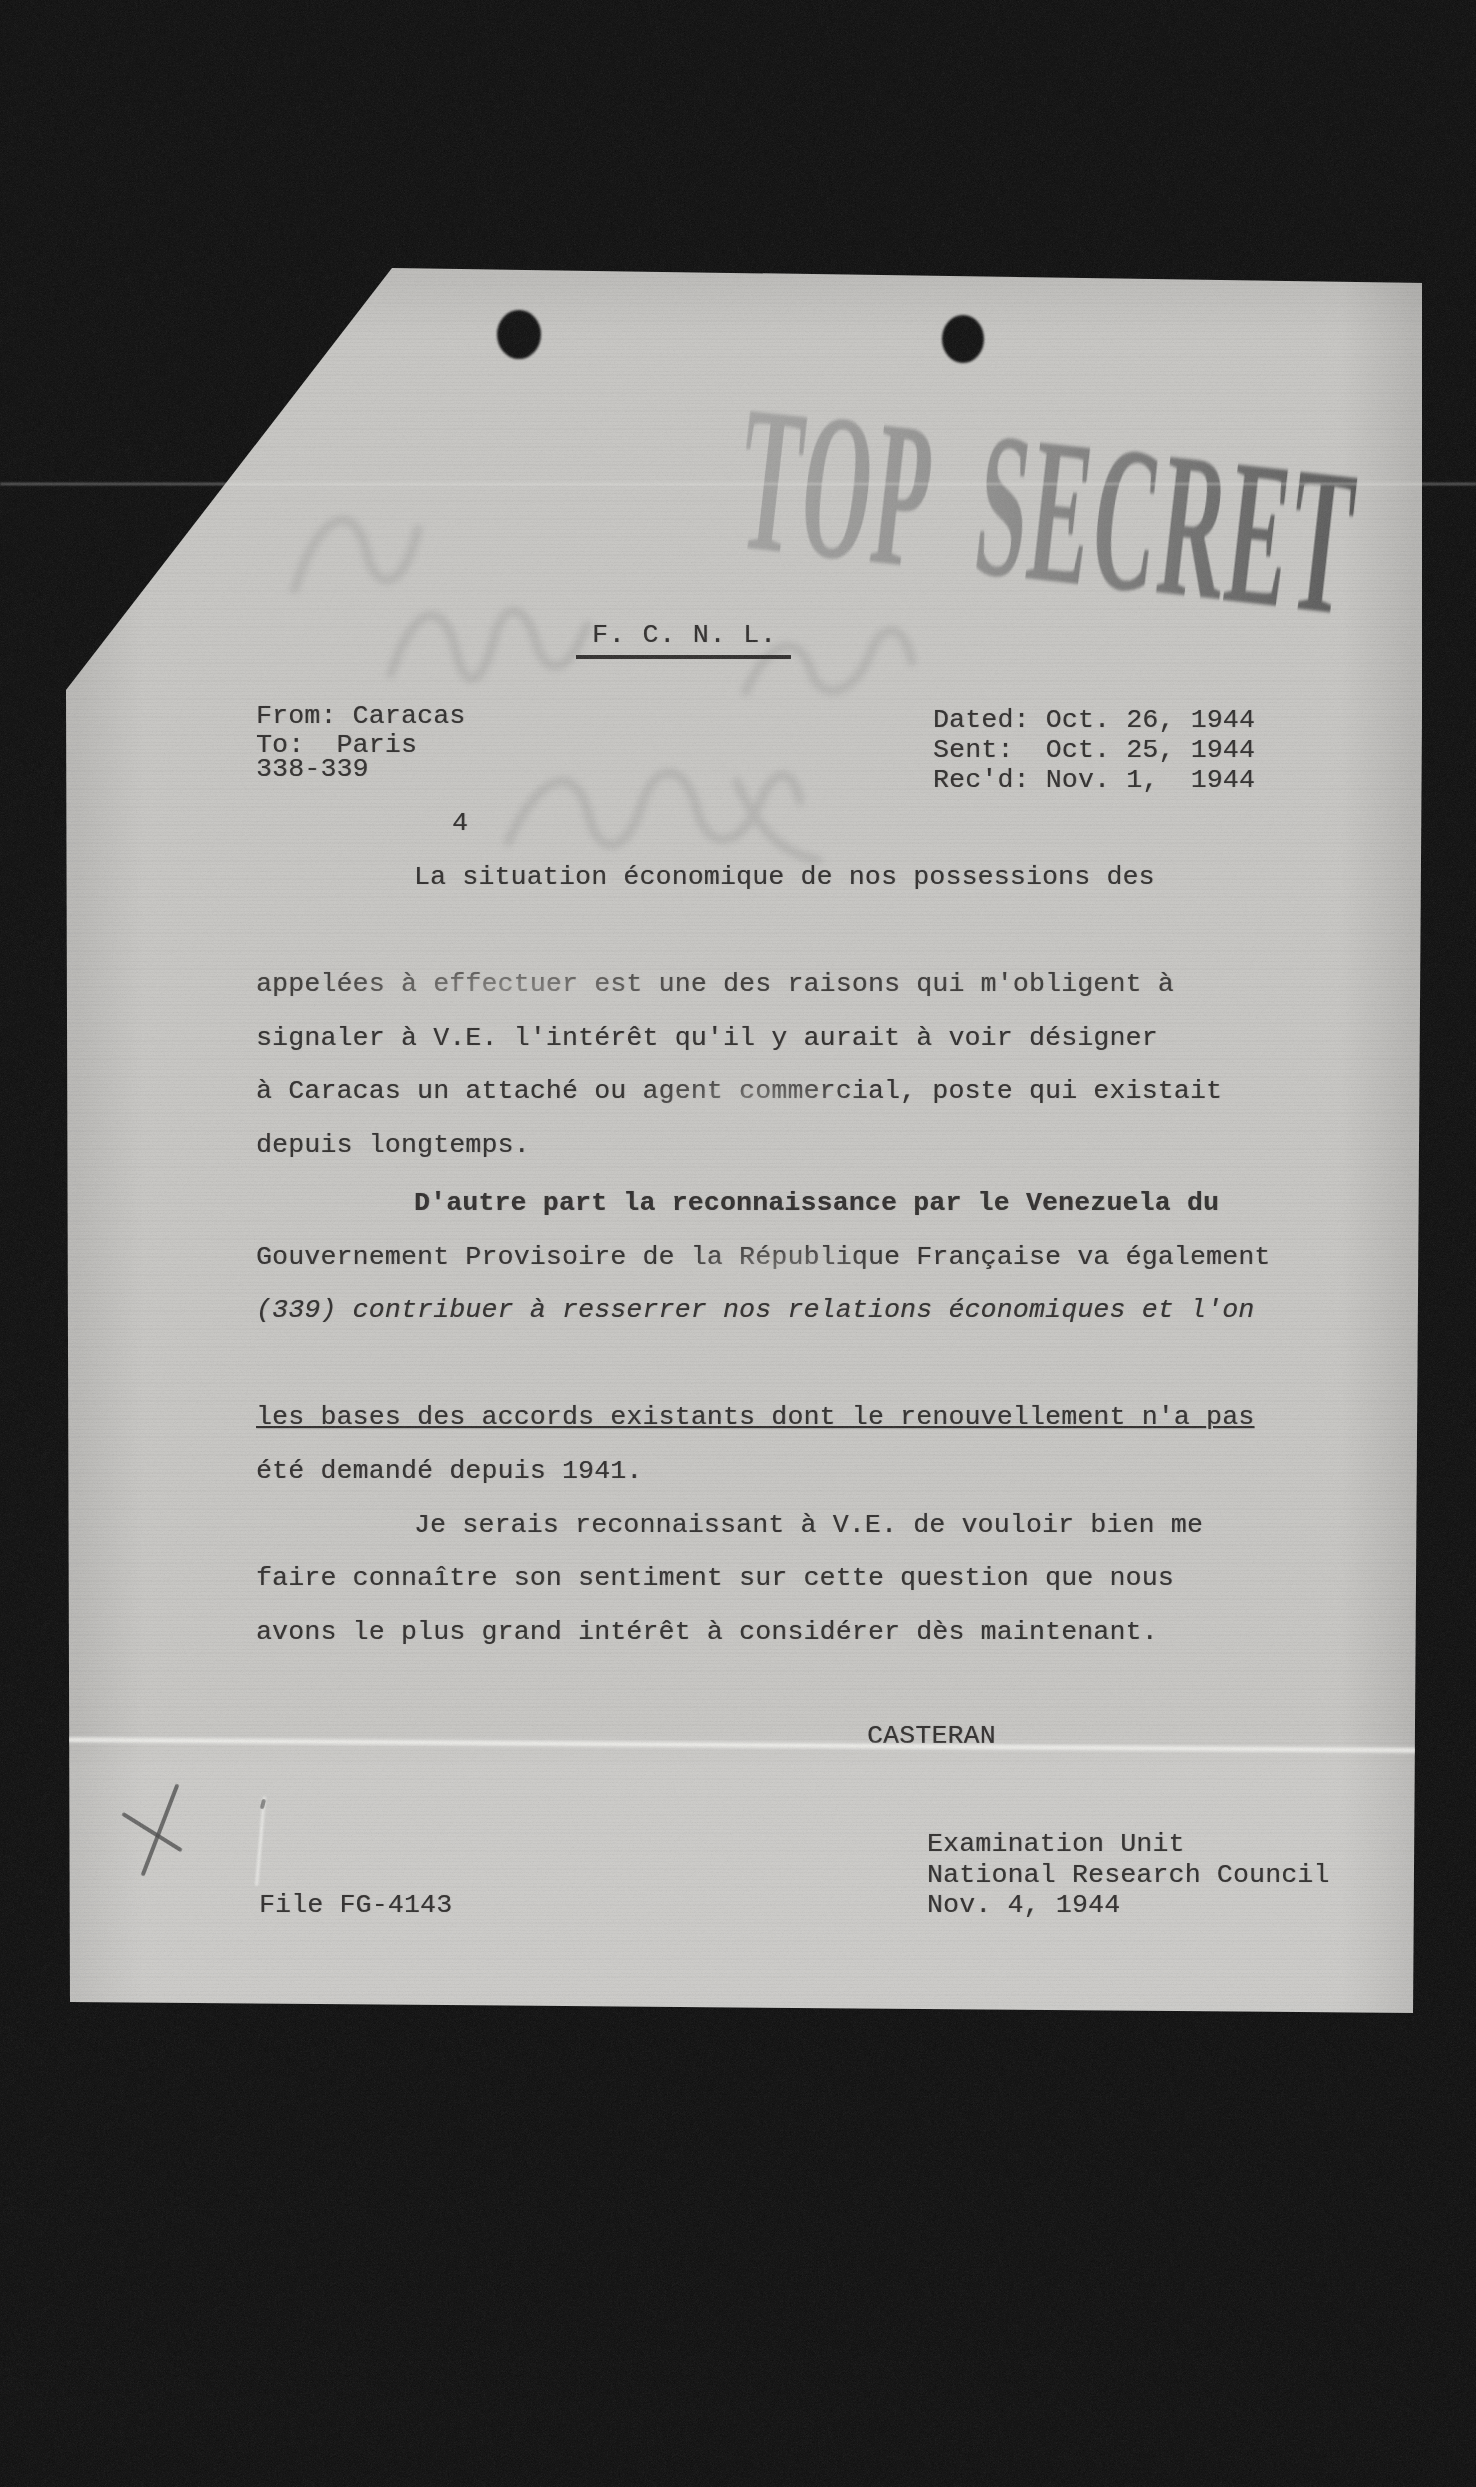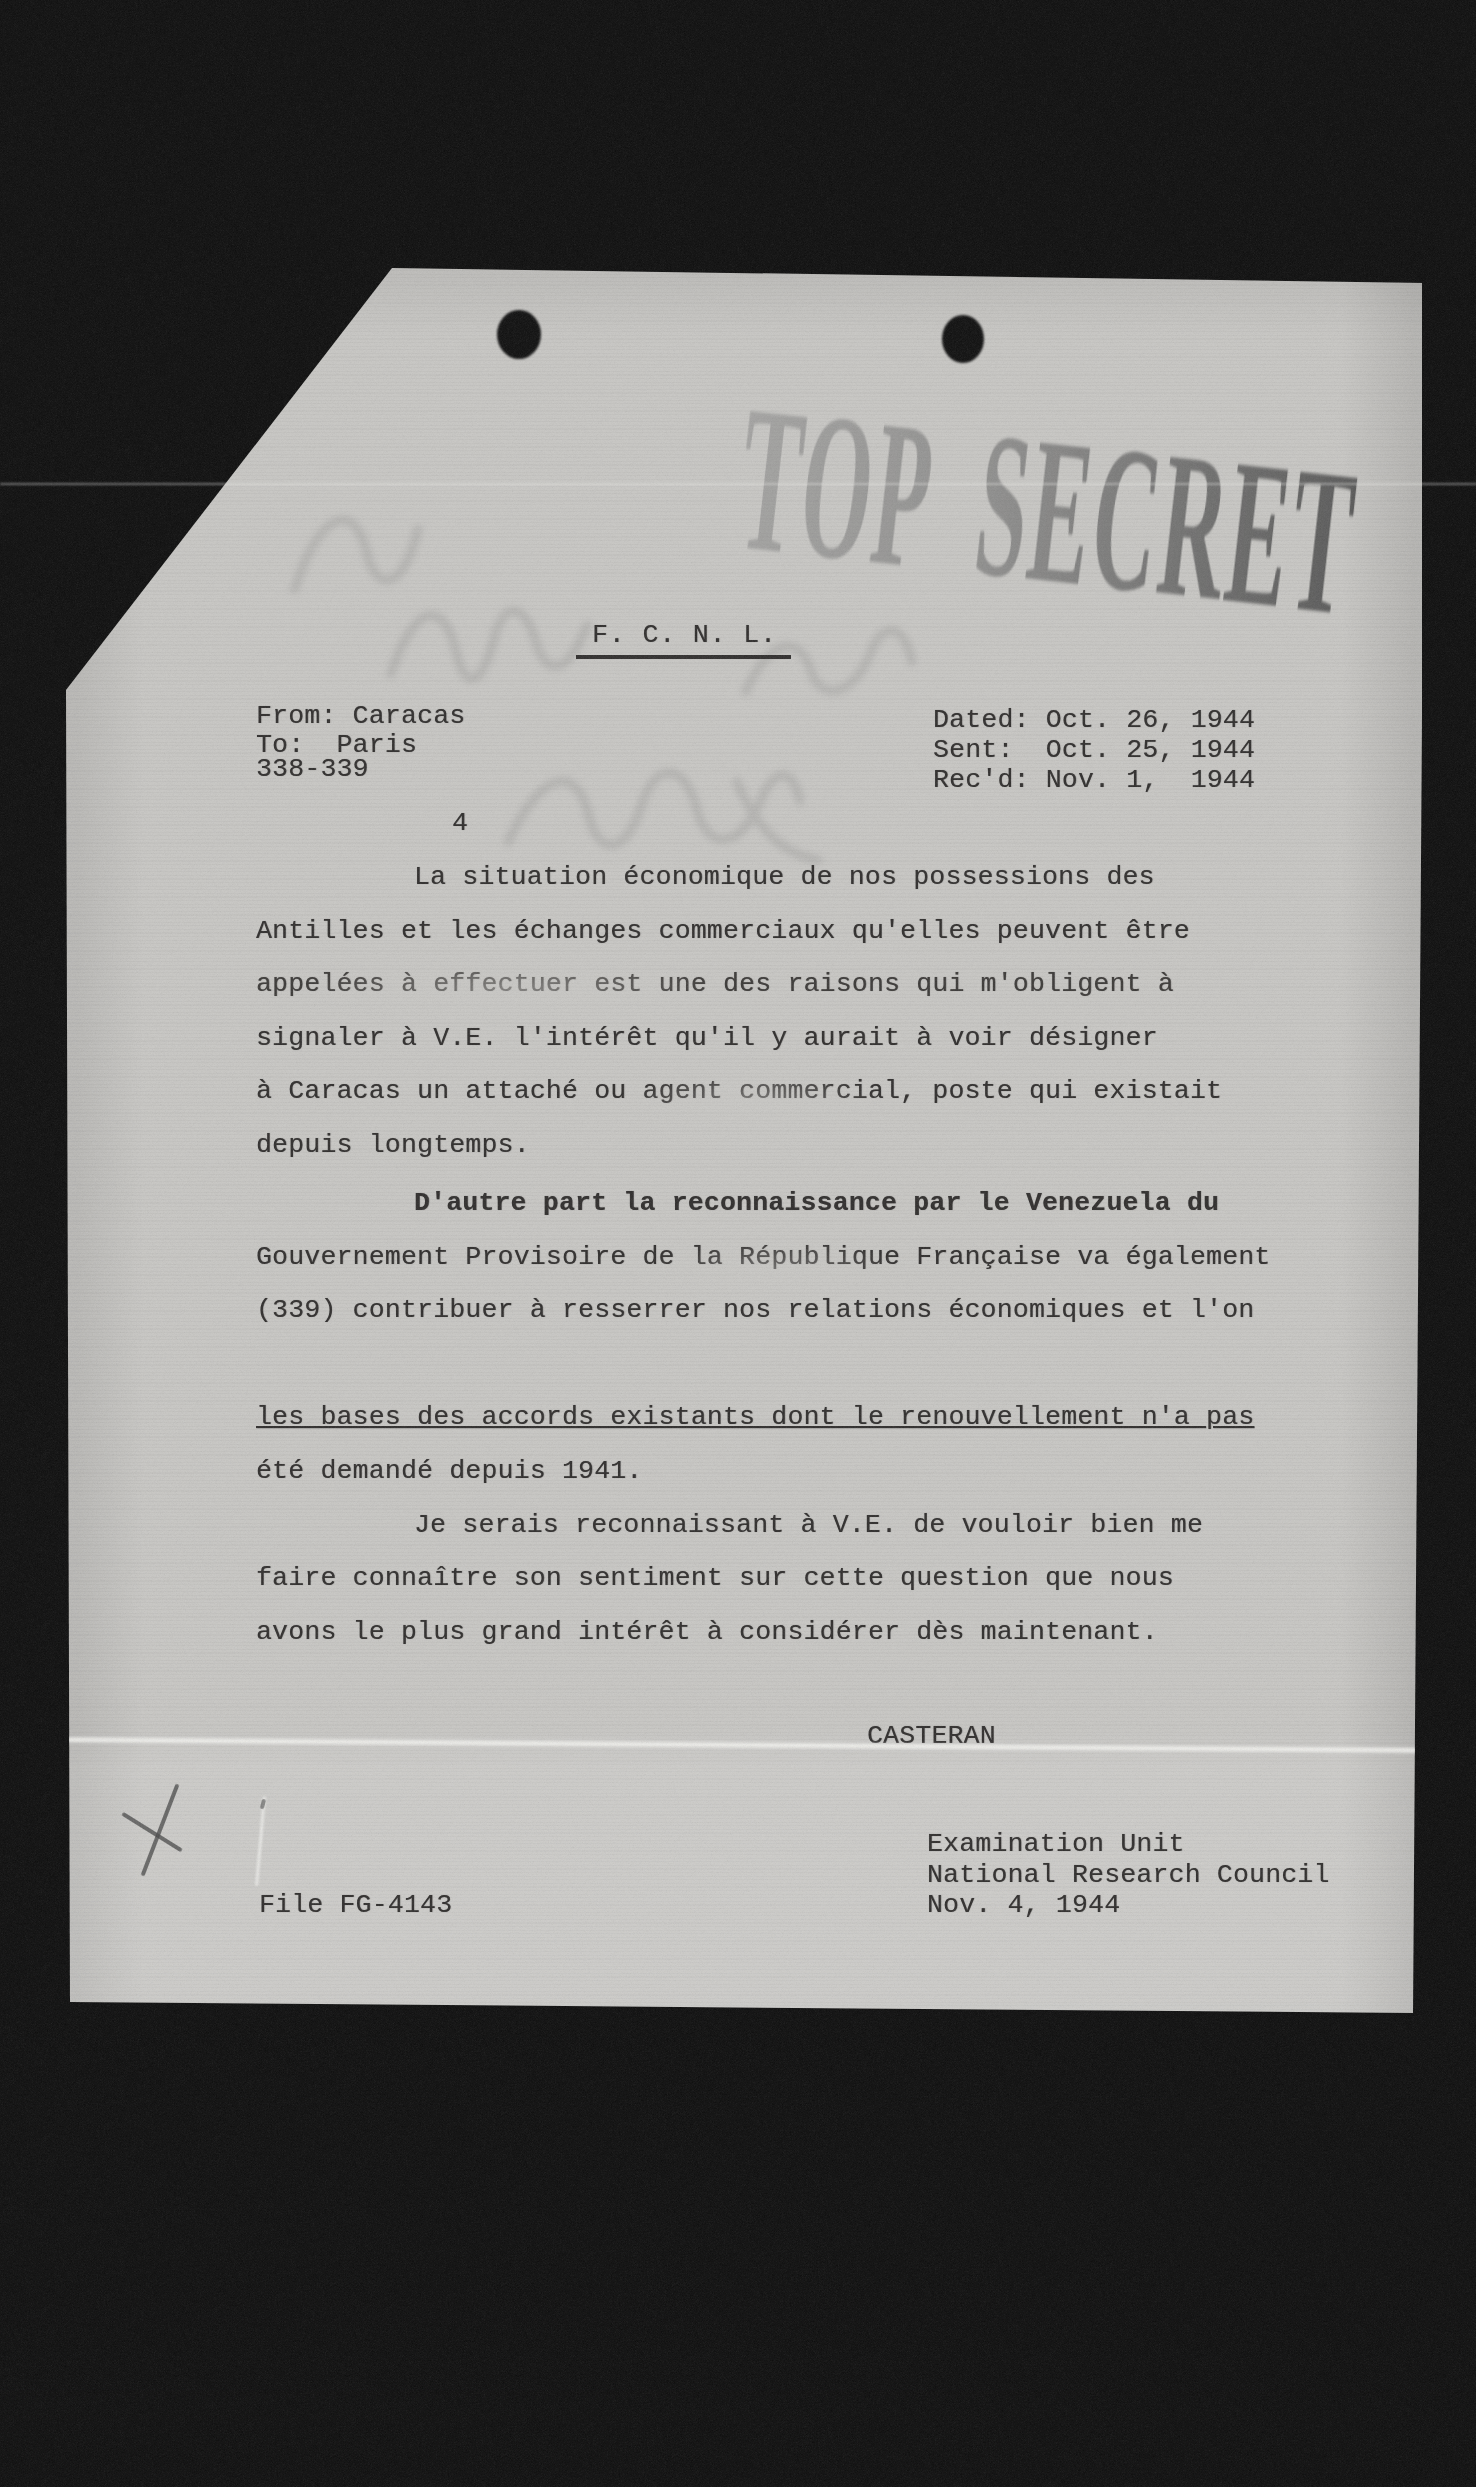--- a/index.html
+++ b/index.html
@@ -90,29 +90,28 @@
     <div class="tl" style="left:256px;top:732px;">To:  Paris</div>
     <div class="tl" style="left:256px;top:756px;">338-339</div>
 
     <div class="tl" style="left:933px;top:707px;">Dated: Oct. 26, 1944</div>
     <div class="tl" style="left:933px;top:737px;">Sent:  Oct. 25, 1944</div>
     <div class="tl" style="left:933px;top:767px;">Rec'd: Nov. 1,  1944</div>
 
     <div class="tl" style="left:452px;top:810px;">4</div>
 
     <div class="tl" style="left:414px;top:864px;">La situation économique de nos possessions des</div>
-    <div class="tl" style="left:256px;top:918px;">Antilles et les échanges commerciaux qu'elles peuvent être</div>
     <div class="tl faint" style="left:256px;top:971px;">appelées à effectuer est une des raisons qui m'obligent à</div>
     <div class="tl" style="left:256px;top:1025px;">signaler à V.E. l'intérêt qu'il y aurait à voir désigner</div>
     <div class="tl" style="left:256px;top:1078px;">à Caracas un attaché ou agent commercial, poste qui existait</div>
     <div class="tl" style="left:256px;top:1132px;">depuis longtemps.</div>
 
     <div class="tl" style="left:414px;top:1190px;font-weight:bold;">D'autre part la reconnaissance par le Venezuela du</div>
     <div class="tl" style="left:256px;top:1244px;">Gouvernement Provisoire de la République Française va également</div>
-    <div class="tl" style="left:256px;top:1297px;">(339) contribuer à resserrer nos relations économiques et l'on</div>
+    <div class="tl" style="left:256px;top:1297px;font-style:italic;">(339) contribuer à resserrer nos relations économiques et l'on</div>
     <div class="tl" style="left:256px;top:1404px;text-decoration:underline;">les bases des accords existants dont le renouvellement n'a pas</div>
     <div class="tl" style="left:256px;top:1458px;">été demandé depuis 1941.</div>
 
     <div class="tl" style="left:256px;top:1565px;">faire connaître son sentiment sur cette question que nous</div>
     <div class="tl" style="left:414px;top:1512px;">Je serais reconnaissant à V.E. de vouloir bien me</div>
     <div class="tl" style="left:256px;top:1619px;">avons le plus grand intérêt à considérer dès maintenant.</div>
 
     <div class="tl" style="left:867px;top:1723px;">CASTERAN</div>
 
     <div class="tl" style="left:927px;top:1831px;font-family:Liberation Mono, monospace;">Examination Unit</div>

